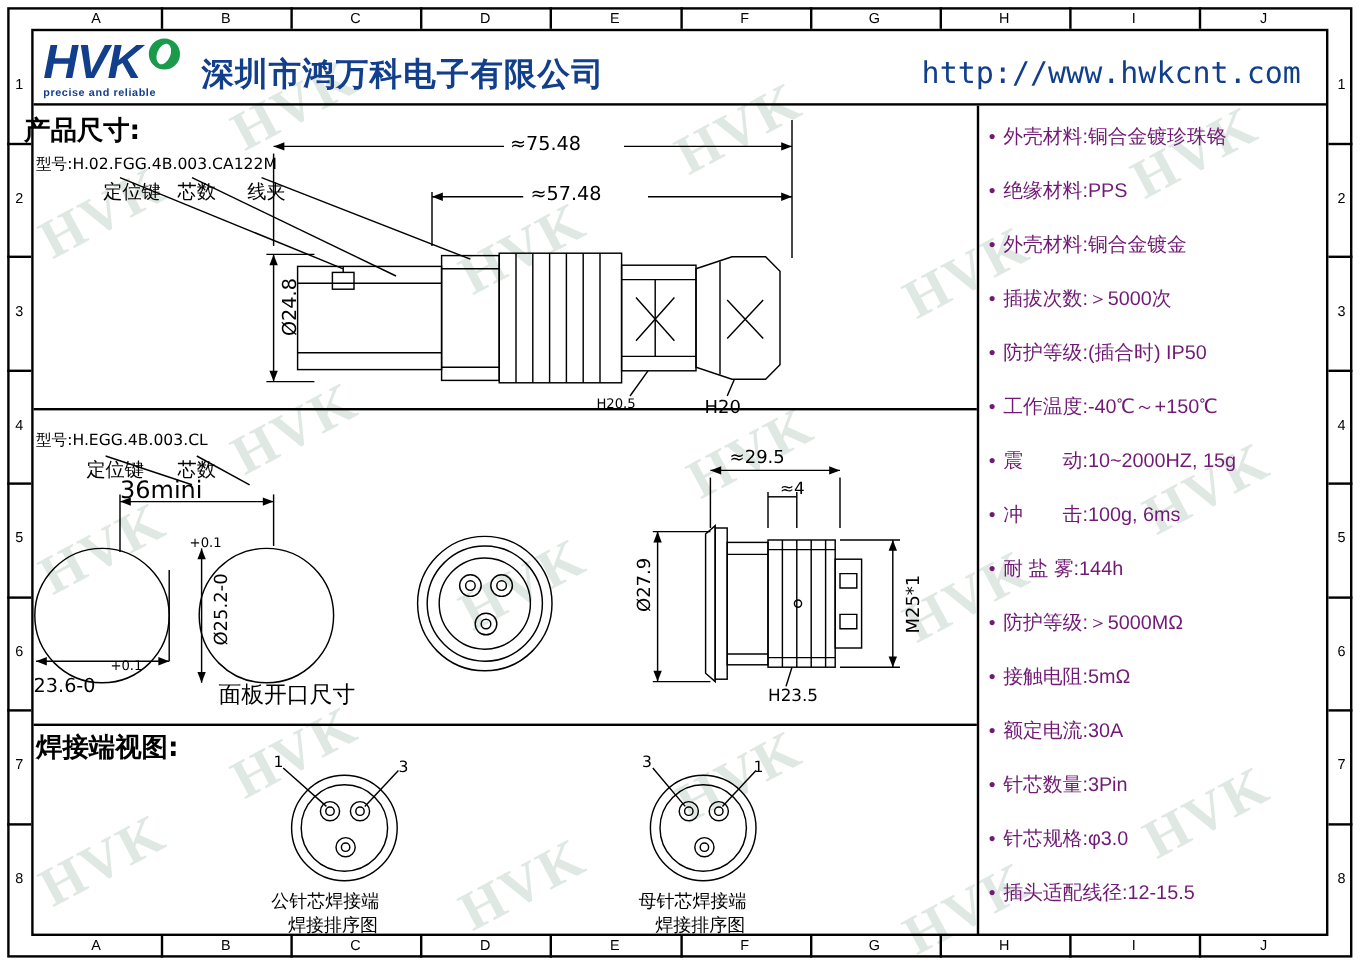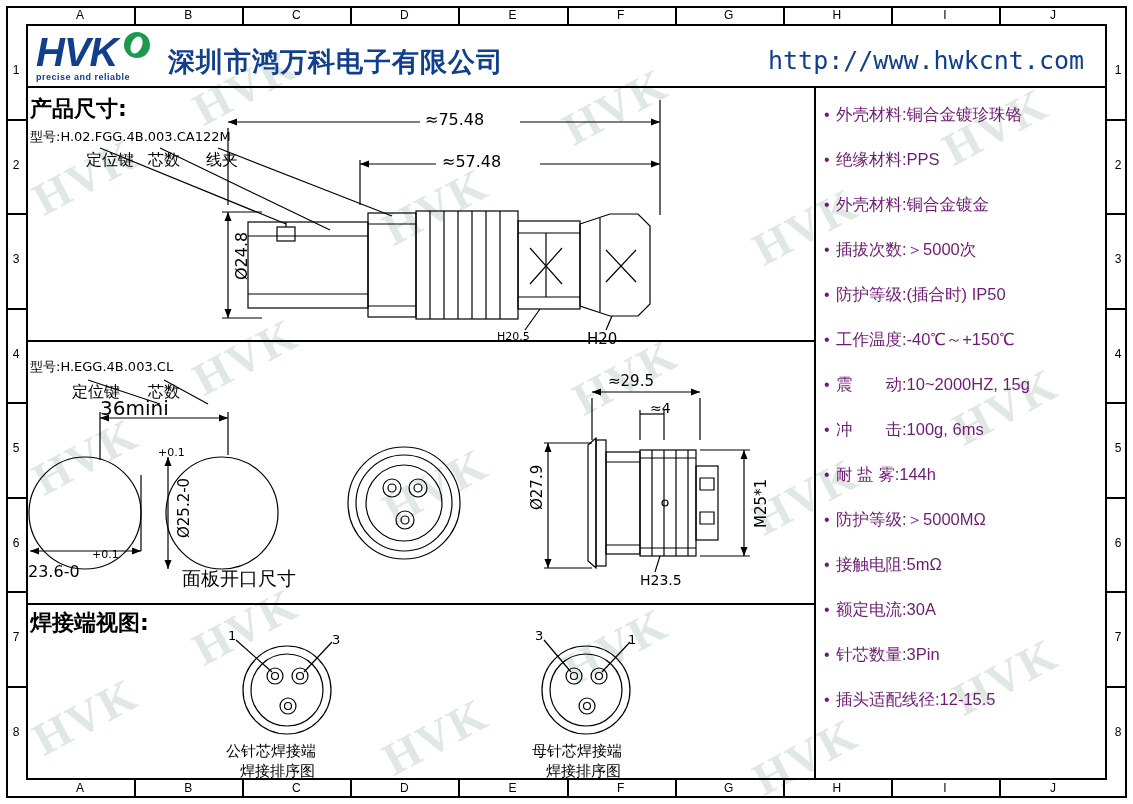--- a/index.html
+++ b/index.html
@@ -146,21 +146,21 @@
     </div>
     <div class="logo-mark"></div>
     <div class="cn-name">深圳市鸿万科电子有限公司</div>
     <div class="url">http://www.hwkcnt.com</div>
   </div>
 
   <div class="vsep"></div>
   <div class="hsep" style="left:28px;top:340px;width:786px;"></div>
   <div class="hsep" style="left:28px;top:603px;width:786px;"></div>
 
-  <div class="t title-cn" style="left:30px;top:94px;">产品尺寸:</div>
+  <div class="t title-cn" style="left:20px;top:94px;">产品尺寸:</div>
   <div class="t model" style="left:30px;top:128px;">型号:H.02.FGG.4B.003.CA122M</div>
   <div class="t small" style="left:86px;top:150px;">定位键</div>
   <div class="t small" style="left:148px;top:150px;">芯数</div>
   <div class="t small" style="left:206px;top:150px;">线夹</div>
 
   <div class="t dim" style="left:425px;top:110px;">≈75.48</div>
   <div class="t dim" style="left:442px;top:152px;">≈57.48</div>
   <div class="t dim" style="left:232px;top:280px;transform:rotate(-90deg);transform-origin:left top;">Ø24.8</div>
   <div class="t dim-sm" style="left:497px;top:330px;font-size:11px;">H20.5</div>
   <div class="t dim-sm" style="left:587px;top:330px;font-size:15px;">H20</div>
@@ -362,16 +362,17 @@
     <div class="spec">插拔次数:＞5000次</div>
     <div class="spec">防护等级:(插合时) IP50</div>
     <div class="spec">工作温度:-40℃～+150℃</div>
     <div class="spec">震　　动:10~2000HZ, 15g</div>
     <div class="spec">冲　　击:100g,  6ms</div>
     <div class="spec">耐 盐 雾:144h</div>
     <div class="spec">防护等级:＞5000MΩ</div>
     <div class="spec">接触电阻:5mΩ</div>
     <div class="spec">额定电流:30A</div>
     <div class="spec">针芯数量:3Pin</div>
+    <div class="spec">针芯规格:φ3.0</div>
     <div class="spec">插头适配线径:12-15.5</div>
   </div>
 
 </div>
 
 </body></html>

